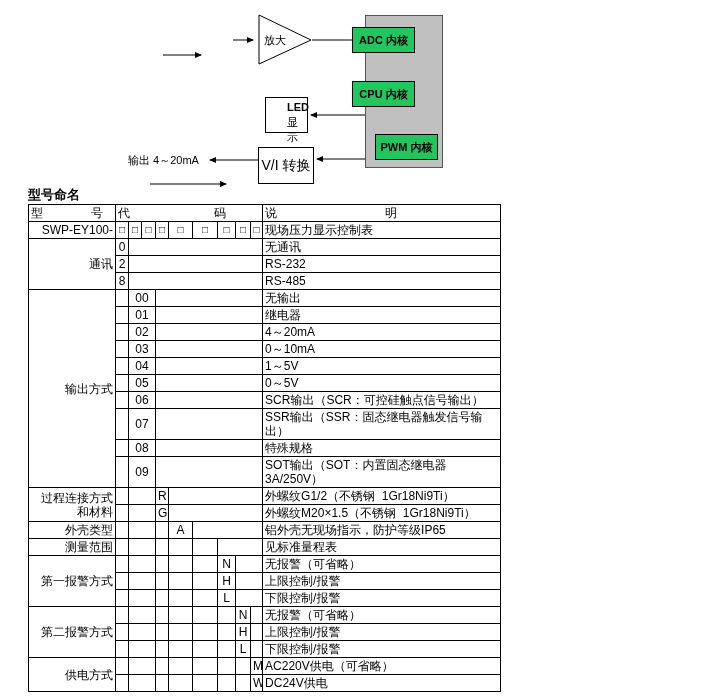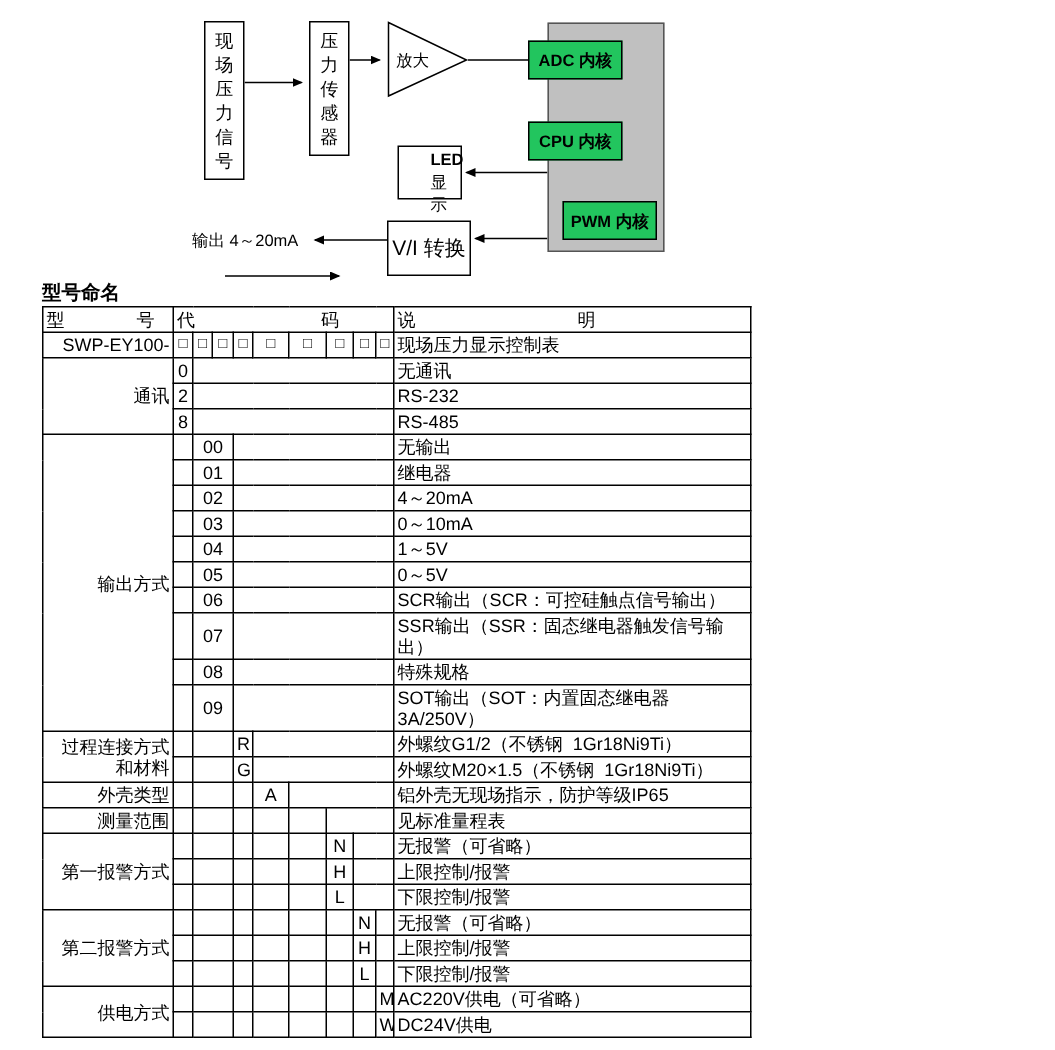--- a/index.html
+++ b/index.html
@@ -58,27 +58,21 @@
     <line x1="233" y1="40" x2="253" y2="40" stroke="#000" marker-end="url(#arw)"></line>
     <line x1="312" y1="40" x2="360" y2="40" stroke="#000" marker-end="url(#arw)"></line>
     <line x1="403" y1="53" x2="403" y2="77" stroke="#000" marker-end="url(#arw)"></line>
     <line x1="403" y1="107" x2="403" y2="130" stroke="#000" marker-end="url(#arw)"></line>
     <line x1="365" y1="115" x2="311" y2="115" stroke="#000" marker-end="url(#arw)"></line>
     <line x1="365" y1="159" x2="317" y2="159" stroke="#000" marker-end="url(#arw)"></line>
     <line x1="258" y1="160" x2="210" y2="160" stroke="#000" marker-end="url(#arw)"></line>
     <line x1="150" y1="184" x2="226" y2="184" stroke="#000" marker-end="url(#arw)"></line>
   </svg>
 
-  <div class="dbox" style="left:136px; top:14px; width:27px; height:106px;">
-    <div class="vtext">现场压力信号</div>
-  </div>
-
-  <div class="dbox" style="left:206px; top:14px; width:27px; height:90px;">
-    <div class="vtext">压力传感器</div>
-  </div>
+
 
   <div class="amp-label">放大</div>
 
   <div class="mcu"></div>
   <div class="core" style="top:27px;">ADC 内核</div>
   <div class="core" style="top:81px;">CPU 内核</div>
   <div class="core" style="top:134px;margin-left:23px;">PWM 内核</div>
 
   <div class="ledbox">
     <div class="l1">LED</div>

